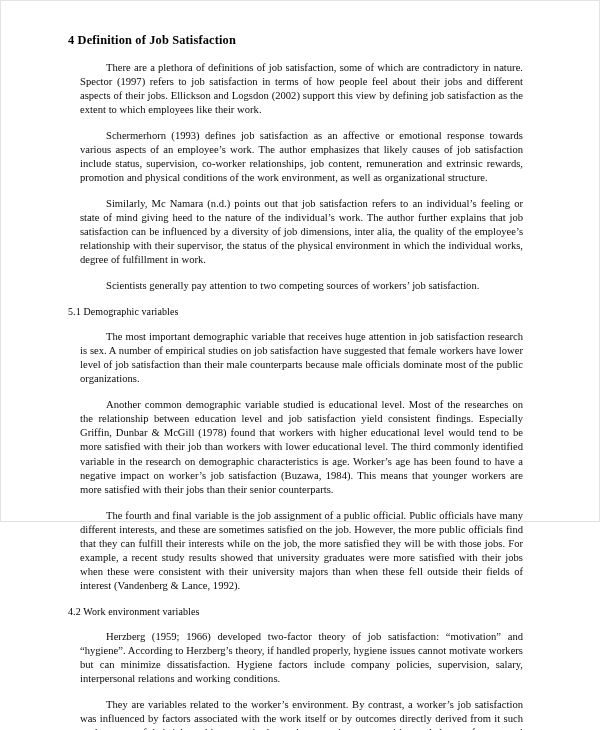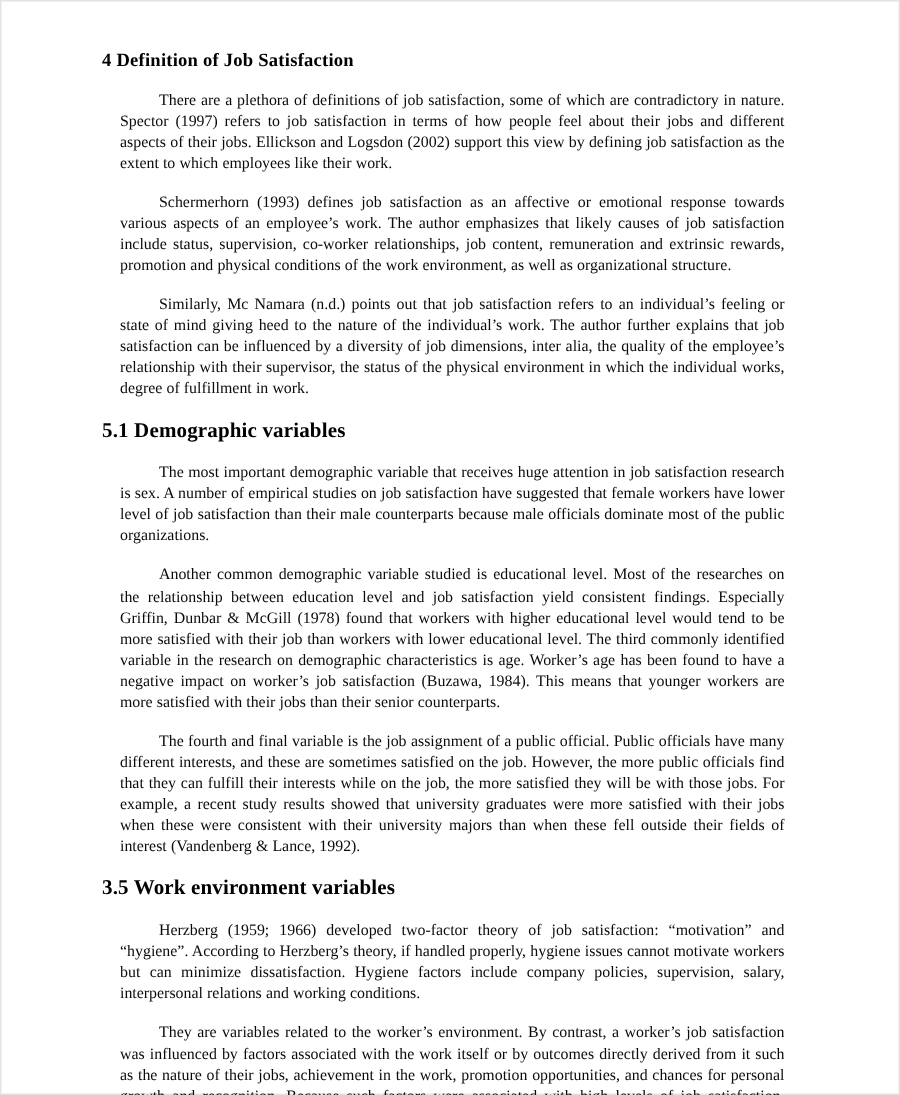--- a/index.html
+++ b/index.html
@@ -10,21 +10,21 @@
   }
   body {
     width: 600px;
     height: 730px;
     overflow: hidden;
     font-family: "Liberation Serif", "DejaVu Serif", serif;
   }
   .page {
     box-sizing: border-box;
     width: 600px;
-    height: 730px;
+    height: 522px;
     background: #ffffff;
     border: 1px solid #e3e3e3;
     padding: 32px 65px 0 67px;
     position: relative;
   }
   .doc-body {
     width: 467px;
   }
   h2.section-heading {
     font-family: "Liberation Serif", "DejaVu Serif", serif;
@@ -34,22 +34,22 @@
     margin: 0 0 1px 0;
     padding: 0;
     line-height: 1.25;
     letter-spacing: 0.15px;
   }
   h2.section-heading.spaced-above {
     margin-top: 14px;
   }
   h3.sub-heading {
     font-family: "Liberation Serif", "DejaVu Serif", serif;
-    font-size: 14px;
-    font-weight: bold;
+    font-size: 10px;
+    font-weight: normal;
     color: #000000;
     margin: 0;
     padding: 0;
     line-height: 1.3;
     letter-spacing: 0.1px;
   }
   p.para {
     font-family: "Liberation Serif", "DejaVu Serif", serif;
     font-size: 10.6px;
     color: #0a0a0a;
@@ -71,29 +71,30 @@
 
     <h2 class="section-heading">4 Definition of Job Satisfaction</h2>
 
     <p class="para">There are a plethora of definitions of job satisfaction, some of which are contradictory in nature. Spector (1997) refers to job satisfaction in terms of how people feel about their jobs and different aspects of their jobs. Ellickson and Logsdon (2002) support this view by defining job satisfaction as the extent to which employees like their work.</p>
 
     <p class="para">Schermerhorn (1993) defines job satisfaction as an affective or emotional response towards various aspects of an employee’s work. The author emphasizes that likely causes of job satisfaction include status, supervision, co-worker relationships, job content, remuneration and extrinsic rewards, promotion and physical conditions of the work environment, as well as organizational structure.</p>
 
     <p class="para">Similarly, Mc Namara (n.d.) points out that job satisfaction refers to an individual’s feeling or state of mind giving heed to the nature of the individual’s work. The author further explains that job satisfaction can be influenced by a diversity of job dimensions, inter alia, the quality of the employee’s relationship with their supervisor, the status of the physical environment in which the individual works, degree of fulfillment in work.</p>
 
 
+    <p class="para">Scientists generally pay attention to two competing sources of workers’ job satisfaction.</p>
 
     <h3 class="sub-heading">5.1 Demographic variables</h3>
 
     <p class="para">The most important demographic variable that receives huge attention in job satisfaction research is sex. A number of empirical studies on job satisfaction have suggested that female workers have lower level of job satisfaction than their male counterparts because male officials dominate most of the public organizations.</p>
 
     <p class="para">Another common demographic variable studied is educational level. Most of the researches on the relationship between education level and job satisfaction yield consistent findings. Especially Griffin, Dunbar &amp; McGill (1978) found that workers with higher educational level would tend to be more satisfied with their job than workers with lower educational level. The third commonly identified variable in the research on demographic characteristics is age. Worker’s age has been found to have a negative impact on worker’s job satisfaction (Buzawa, 1984). This means that younger workers are more satisfied with their jobs than their senior counterparts.</p>
 
     <p class="para">The fourth and final variable is the job assignment of a public official. Public officials have many different interests, and these are sometimes satisfied on the job. However, the more public officials find that they can fulfill their interests while on the job, the more satisfied they will be with those jobs. For example, a recent study results showed that university graduates were more satisfied with their jobs when these were consistent with their university majors than when these fell outside their fields of interest (Vandenberg &amp; Lance, 1992).</p>
 
-    <h3 class="sub-heading">3.5 Work environment variables</h3>
+    <h3 class="sub-heading">4.2 Work environment variables</h3>
 
     <p class="para">Herzberg (1959; 1966) developed two-factor theory of job satisfaction: “motivation” and “hygiene”. According to Herzberg’s theory, if handled properly, hygiene issues cannot motivate workers but can minimize dissatisfaction. Hygiene factors include company policies, supervision, salary, interpersonal relations and working conditions.</p>
 
     <p class="para">They are variables related to the worker’s environment. By contrast, a worker’s job satisfaction was influenced by factors associated with the work itself or by outcomes directly derived from it such as the nature of their jobs, achievement in the work, promotion opportunities, and chances for personal growth and recognition. Because such factors were associated with high levels of job satisfaction, Herzberg referred them as ‘motivation factors”. Hackman and Oldham (1975) proposed five “core” dimensions for evaluating the immediate work environment constituting the Job Diagnostic Survey UDS. These core dimensions turned out to be associated significantly with job satisfaction and a high sense of workers’ motivation. That is, the work environment source consisted of five dimensions, namely those of skill variety, task identity, task significance, autonomy and feedback (Reiner, &amp; Zhao, 1999). The most important characteristic that receives huge attention in Hackman and Oldham’s study is the</p>
 
   </div>
 </div>
 
 </body></html>

